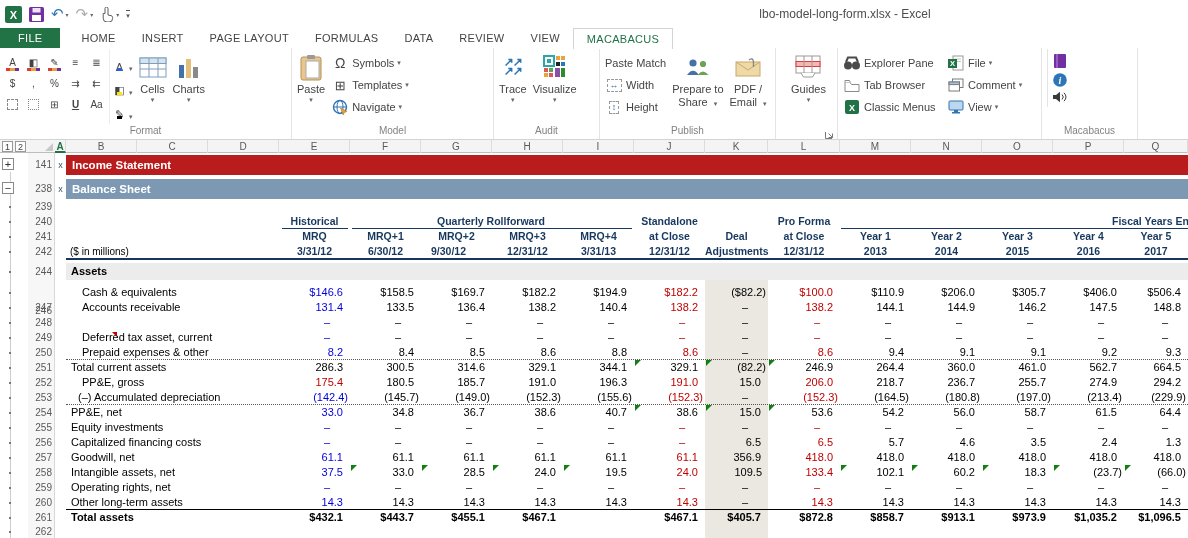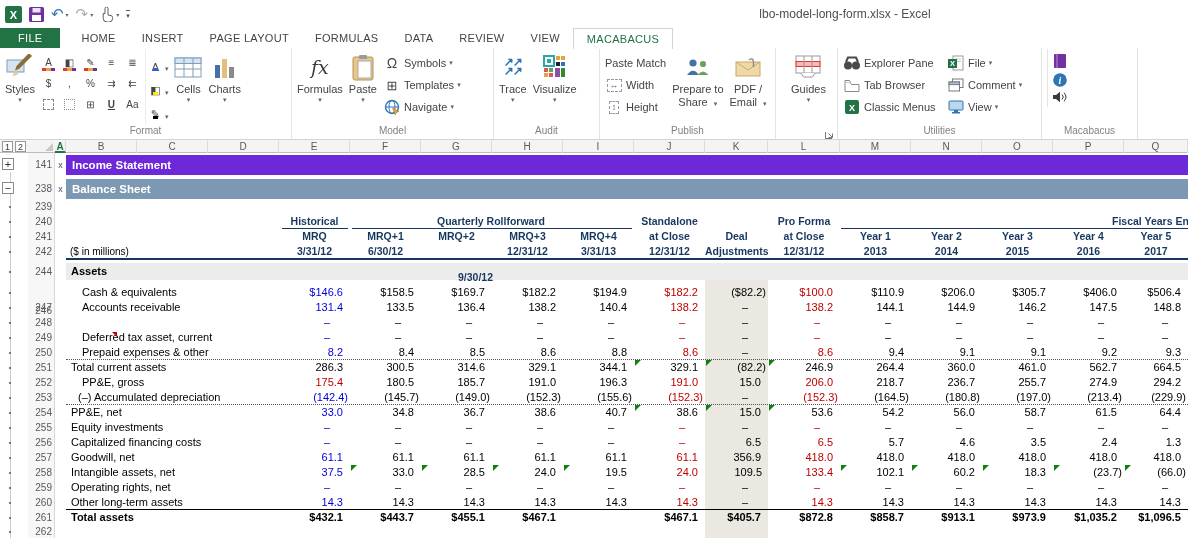--- a/index.html
+++ b/index.html
@@ -113,31 +113,20 @@
       <div class="tab">DATA</div>
       <div class="tab">REVIEW</div>
       <div class="tab">VIEW</div>
       <div class="tab active">MACABACUS</div>
     </div>
 
   <div id="ribbon">
 
     <div class="rgroup" style="width:292px">
       <div class="gbody">
-        <div class="bigbtn">
-          <span class="ic">
-            <svg width="28" height="26">
-                <rect x="1" y="6" width="17" height="12" fill="#D6E4F0" stroke="#7F9DB9"></rect>
-                <path d="M26 2 L13 15 l-4 1.5 L10.5 12 L23 -1 z" fill="#8A6D3B"></path>
-                <path d="M9 16.5 l-2.5 6 6 -2.5 z" fill="#E8C68C"></path>
-              </svg>
-          </span>
-          <span>Styles</span>
-          <span class="caret">▾</span>
-        </div>
         <div class="minigrid">
           <span class="mg">A<span class="bar rainbow"></span></span>
           <span class="mg">◧<span class="bar rainbow"></span></span>
           <span class="mg">✎<span class="bar rainbow"></span></span>
           <span class="mg">≡</span>
           <span class="mg">≣</span>
           <span class="mg">$</span>
           <span class="mg">,</span>
           <span class="mg">%</span>
           <span class="mg">⇉</span>
@@ -189,27 +178,20 @@
           </span>
           <span>Charts</span>
           <span class="caret">▾</span>
         </div>
       </div>
       <div class="glabel">Format</div>
     </div>
 
     <div class="rgroup" style="width:202px">
       <div class="gbody">
-        <div class="bigbtn">
-          <span class="ic">
-              <span class="fx">fx</span>
-            </span>
-          <span>Formulas</span>
-          <span class="caret">▾</span>
-        </div>
         <div class="bigbtn">
           <span class="ic">
             <svg width="22" height="27">
                 <rect x="1" y="3" width="20" height="23" rx="2" fill="#E8C68C" stroke="#B89254"></rect>
                 <rect x="6" y="7" width="13" height="17" fill="#fff" stroke="#aaa"></rect>
                 <rect x="7" y="1" width="8" height="4" rx="1" fill="#9A9A9A"></rect>
               </svg>
           </span>
           <span>Paste</span>
           <span class="caret">▾</span>
@@ -408,21 +390,20 @@
                   <rect x="1" y="1" width="14" height="9" rx="1" fill="#BDD7EE" stroke="#2E75B6"></rect>
                   <rect x="6" y="10" width="4" height="2" fill="#2E75B6"></rect>
                   <rect x="4" y="12" width="8" height="1.5" fill="#2E75B6"></rect>
                 </svg>
               </span>
             <span>View</span>
               <span class="dcaret">▾</span>
           </span>
         </div>
       </div>
-      <div class="glabel">Utilities</div>
     </div>
 
     <div class="rgroup" style="width:96px">
       <div class="gbody">
         <div class="iconcol">
           <span class="qbtn">
               <svg width="14" height="16">
                 <rect x="1" y="1" width="12" height="14" rx="1" fill="#7030A0"></rect>
                 <rect x="3" y="1" width="2" height="14" fill="#9A5BC4"></rect>
               </svg>
@@ -468,21 +449,21 @@
       <div style="left: 840px; top: 0px; width: 71px; height: 13px; line-height: 13px; text-align: center; font-size: 10px; color: rgb(89, 89, 89); border-right: 1px solid rgb(220, 220, 220);">M</div>
       <div style="left: 911px; top: 0px; width: 71px; height: 13px; line-height: 13px; text-align: center; font-size: 10px; color: rgb(89, 89, 89); border-right: 1px solid rgb(220, 220, 220);">N</div>
       <div style="left: 982px; top: 0px; width: 71px; height: 13px; line-height: 13px; text-align: center; font-size: 10px; color: rgb(89, 89, 89); border-right: 1px solid rgb(220, 220, 220);">O</div>
       <div style="left: 1053px; top: 0px; width: 71px; height: 13px; line-height: 13px; text-align: center; font-size: 10px; color: rgb(89, 89, 89); border-right: 1px solid rgb(220, 220, 220);">P</div>
       <div style="left: 1124px; top: 0px; width: 64px; height: 13px; line-height: 13px; text-align: center; font-size: 10px; color: rgb(89, 89, 89); border-right: 1px solid rgb(220, 220, 220);">Q</div>
       <div style="left: 10px; top: 32px; width: 1px; height: 366px; background: rgb(205, 205, 205);"></div>
       <div style="left: 705px; top: 140px; width: 63px; height: 258px; background: rgb(234, 232, 225);"></div>
       <div style="left: 28px; top: 15px; width: 24px; height: 20px; line-height: 20px; text-align: right; font-size: 10px; color: rgb(89, 89, 89);">141</div>
       <div style="left: 2px; top: 18px; width: 12px; height: 12px; border: 1px solid rgb(138, 138, 138); background: rgb(255, 255, 255); font-size: 11px; line-height: 10px; text-align: center; color: rgb(51, 51, 51);">+</div>
       <div style="left: 55px; top: 15px; width: 11px; height: 20px; line-height: 20px; text-align: center; font-size: 9px; color: rgb(51, 80, 110);">x</div>
-      <div style="left: 66px; top: 15px; width: 1122px; height: 20px; background: #6d28d9; color: rgb(255, 255, 255); font-weight: bold; font-size: 11.5px; line-height: 20px; padding-left: 6px;">Income Statement</div>
+      <div style="left: 66px; top: 15px; width: 1122px; height: 20px; background: #b91c1c; color: rgb(255, 255, 255); font-weight: bold; font-size: 11.5px; line-height: 20px; padding-left: 6px;">Income Statement</div>
       <div style="left: 28px; top: 39px; width: 24px; height: 20px; line-height: 20px; text-align: right; font-size: 10px; color: rgb(89, 89, 89);">238</div>
       <div style="left: 2px; top: 42px; width: 12px; height: 12px; border: 1px solid rgb(138, 138, 138); background: rgb(255, 255, 255); font-size: 11px; line-height: 10px; text-align: center; color: rgb(51, 51, 51);">−</div>
       <div style="left: 55px; top: 39px; width: 11px; height: 20px; line-height: 20px; text-align: center; font-size: 9px; color: rgb(51, 80, 110);">x</div>
       <div style="left: 66px; top: 39px; width: 1122px; height: 20px; background: rgb(125, 152, 179); color: rgb(255, 255, 255); font-weight: bold; font-size: 11.5px; line-height: 20px; padding-left: 6px;">Balance Sheet</div>
       <div style="left: 28px; top: 59px; width: 24px; height: 15px; line-height: 15px; text-align: right; font-size: 10px; color: rgb(89, 89, 89);">239</div>
       <div style="left: 9px; top: 65.5px; width: 2px; height: 2px; background: rgb(119, 119, 119);"></div>
       <div style="left: 28px; top: 74px; width: 24px; height: 15px; line-height: 15px; text-align: right; font-size: 10px; color: rgb(89, 89, 89);">240</div>
       <div style="left: 9px; top: 80.5px; width: 2px; height: 2px; background: rgb(119, 119, 119);"></div>
       <div style="left: 28px; top: 89px; width: 24px; height: 15px; line-height: 15px; text-align: right; font-size: 10px; color: rgb(89, 89, 89);">241</div>
       <div style="left: 9px; top: 95.5px; width: 2px; height: 2px; background: rgb(119, 119, 119);"></div>
@@ -531,21 +512,21 @@
       <div style="left: 768px; top: 74px; width: 72px; height: 15px; line-height: 15px; text-align: center; font-size: 10.5px; font-weight: bold; color: rgb(23, 55, 94); white-space: nowrap;">Pro Forma</div>
       <div style="left: 1112px; top: 74px; width: 76px; height: 15px; line-height: 15px; text-align: left; font-size: 10.5px; font-weight: bold; color: rgb(23, 55, 94); white-space: nowrap; overflow: hidden;">Fiscal Years Ending</div>
       <div style="left: 282px; top: 88px; width: 66px; height: 1px; background: rgb(23, 55, 94);"></div>
       <div style="left: 352px; top: 88px; width: 280px; height: 1px; background: rgb(23, 55, 94);"></div>
       <div style="left: 841px; top: 88px; width: 347px; height: 1px; background: rgb(23, 55, 94);"></div>
       <div style="left: 279px; top: 89px; width: 71px; height: 15px; line-height: 15px; text-align: center; font-size: 10.5px; font-weight: bold; color: rgb(23, 55, 94); white-space: nowrap;">MRQ</div>
       <div style="left: 279px; top: 104px; width: 71px; height: 15px; line-height: 15px; text-align: center; font-size: 10.5px; font-weight: bold; color: rgb(23, 55, 94); white-space: nowrap;">3/31/12</div>
       <div style="left: 350px; top: 89px; width: 71px; height: 15px; line-height: 15px; text-align: center; font-size: 10.5px; font-weight: bold; color: rgb(23, 55, 94); white-space: nowrap;">MRQ+1</div>
       <div style="left: 350px; top: 104px; width: 71px; height: 15px; line-height: 15px; text-align: center; font-size: 10.5px; font-weight: bold; color: rgb(23, 55, 94); white-space: nowrap;">6/30/12</div>
       <div style="left: 421px; top: 89px; width: 71px; height: 15px; line-height: 15px; text-align: center; font-size: 10.5px; font-weight: bold; color: rgb(23, 55, 94); white-space: nowrap;">MRQ+2</div>
-      <div style="left: 440px; top: 104px; width: 71px; height: 15px; line-height: 15px; text-align: center; font-size: 10.5px; font-weight: bold; color: rgb(23, 55, 94); white-space: nowrap; margin-top: 26px;">9/30/12</div>
+      <div style="left: 413px; top: 104px; width: 71px; height: 15px; line-height: 15px; text-align: center; font-size: 10.5px; font-weight: bold; color: rgb(23, 55, 94); white-space: nowrap;">9/30/12</div>
       <div style="left: 492px; top: 89px; width: 71px; height: 15px; line-height: 15px; text-align: center; font-size: 10.5px; font-weight: bold; color: rgb(23, 55, 94); white-space: nowrap;">MRQ+3</div>
       <div style="left: 492px; top: 104px; width: 71px; height: 15px; line-height: 15px; text-align: center; font-size: 10.5px; font-weight: bold; color: rgb(23, 55, 94); white-space: nowrap;">12/31/12</div>
       <div style="left: 563px; top: 89px; width: 71px; height: 15px; line-height: 15px; text-align: center; font-size: 10.5px; font-weight: bold; color: rgb(23, 55, 94); white-space: nowrap;">MRQ+4</div>
       <div style="left: 563px; top: 104px; width: 71px; height: 15px; line-height: 15px; text-align: center; font-size: 10.5px; font-weight: bold; color: rgb(23, 55, 94); white-space: nowrap;">3/31/13</div>
       <div style="left: 634px; top: 89px; width: 71px; height: 15px; line-height: 15px; text-align: center; font-size: 10.5px; font-weight: bold; color: rgb(23, 55, 94); white-space: nowrap;">at Close</div>
       <div style="left: 634px; top: 104px; width: 71px; height: 15px; line-height: 15px; text-align: center; font-size: 10.5px; font-weight: bold; color: rgb(23, 55, 94); white-space: nowrap;">12/31/12</div>
       <div style="left: 705px; top: 89px; width: 63px; height: 15px; line-height: 15px; text-align: center; font-size: 10.5px; font-weight: bold; color: rgb(23, 55, 94); white-space: nowrap;">Deal</div>
       <div style="left: 705px; top: 104px; width: 63px; height: 15px; line-height: 15px; text-align: center; font-size: 10.5px; font-weight: bold; color: rgb(23, 55, 94); white-space: nowrap;">Adjustments</div>
       <div style="left: 768px; top: 89px; width: 72px; height: 15px; line-height: 15px; text-align: center; font-size: 10.5px; font-weight: bold; color: rgb(23, 55, 94); white-space: nowrap;">at Close</div>
       <div style="left: 768px; top: 104px; width: 72px; height: 15px; line-height: 15px; text-align: center; font-size: 10.5px; font-weight: bold; color: rgb(23, 55, 94); white-space: nowrap;">12/31/12</div>

